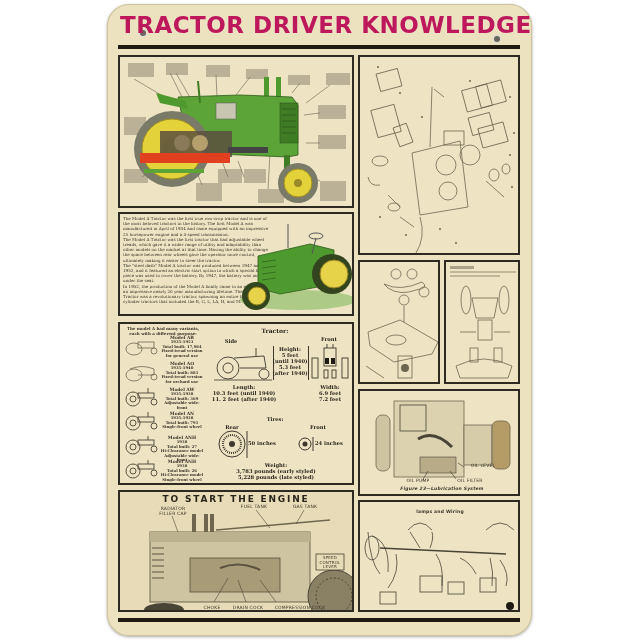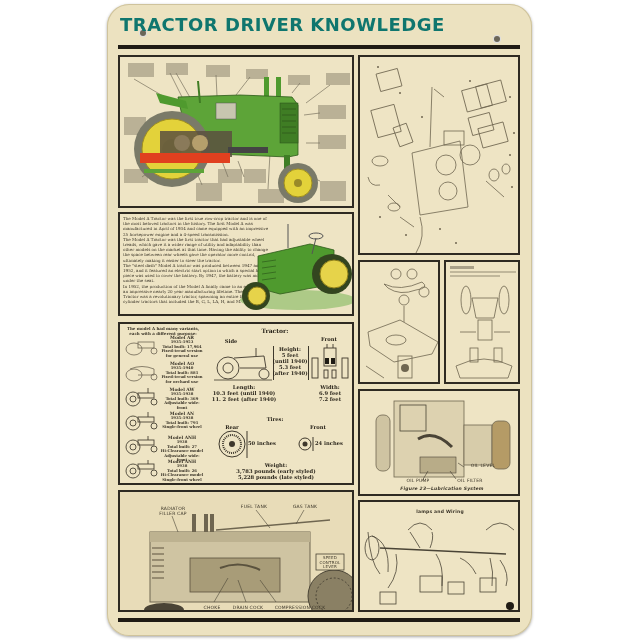--- a/index.html
+++ b/index.html
@@ -6,22 +6,22 @@
   html, body { width: 640px; height: 640px; background: #ffffff; overflow: hidden; }
   body { position: relative; font-family: "DejaVu Serif", serif; color: #2a251b; }
 
   .sign {
     position: absolute; left: 107px; top: 4px; width: 425px; height: 632px;
     background: #ece2c0; border-radius: 22px;
     box-shadow: 0 1px 3px rgba(0,0,0,0.35), inset 0 0 0 1px #cfc39c;
   }
   .title {
     position: absolute; left: 120px; top: 8px; width: 400px; height: 34px;
-    font-family: "DejaVu Sans", sans-serif; font-weight: bold; font-size: 18px;
-    letter-spacing: 0.5px; color: #0f766e; text-align: left; line-height: 34px;
+    font-family: "DejaVu Sans", sans-serif; font-weight: bold; font-size: 23px;
+    letter-spacing: 0.5px; color: #be185d; text-align: right; line-height: 34px;
     white-space: nowrap;
   }
   .rule-top { position: absolute; left: 118px; top: 45px; width: 402px; height: 4px; background: #1f1b14; }
   .rule-bottom { position: absolute; left: 118px; top: 618px; width: 402px; height: 4px; background: #1f1b14; }
 
   .panel {
     position: absolute; border: 2px solid #2e2a22; background: #eee4c4; overflow: hidden;
   }
   .hole { position: absolute; width: 6px; height: 6px; border-radius: 50%; background: #6b6658; box-shadow: 0 0 0 1px #ddd; }
 
@@ -321,20 +321,21 @@
     <line x1="15" y1="1" x2="15" y2="15" stroke="#3e382c" stroke-width="1"></line>
   </svg>
   <div class="spec" style="left:195px;top:116px;width:36px;text-align:left;">24 inches</div>
 
   <div class="spec" style="left:136px;top:138px;width:40px;">Weight:</div>
   <div class="spec" style="left:110px;top:144px;width:92px;">3,783 pounds (early styled)</div>
   <div class="spec" style="left:110px;top:150px;width:92px;">5,228 pounds (late styled)</div>
 </div>
 
 <div class="panel" id="p4">
+  <div class="engine-title">TO START THE ENGINE</div>
   <svg width="236" height="122" viewBox="0 0 236 122">
     <rect x="30" y="40" width="160" height="70" fill="#cfc4a2" stroke="#6f6650" stroke-width="1"></rect>
     <rect x="30" y="40" width="160" height="10" fill="#bdb290"></rect>
     <g stroke="#6f6650" stroke-width="1.2">
         <line x1="32" y1="56" x2="44" y2="56"></line>
         <line x1="32" y1="62" x2="44" y2="62"></line>
         <line x1="32" y1="68" x2="44" y2="68"></line>
         <line x1="32" y1="74" x2="44" y2="74"></line>
         <line x1="32" y1="80" x2="44" y2="80"></line>
         <line x1="32" y1="86" x2="44" y2="86"></line>

